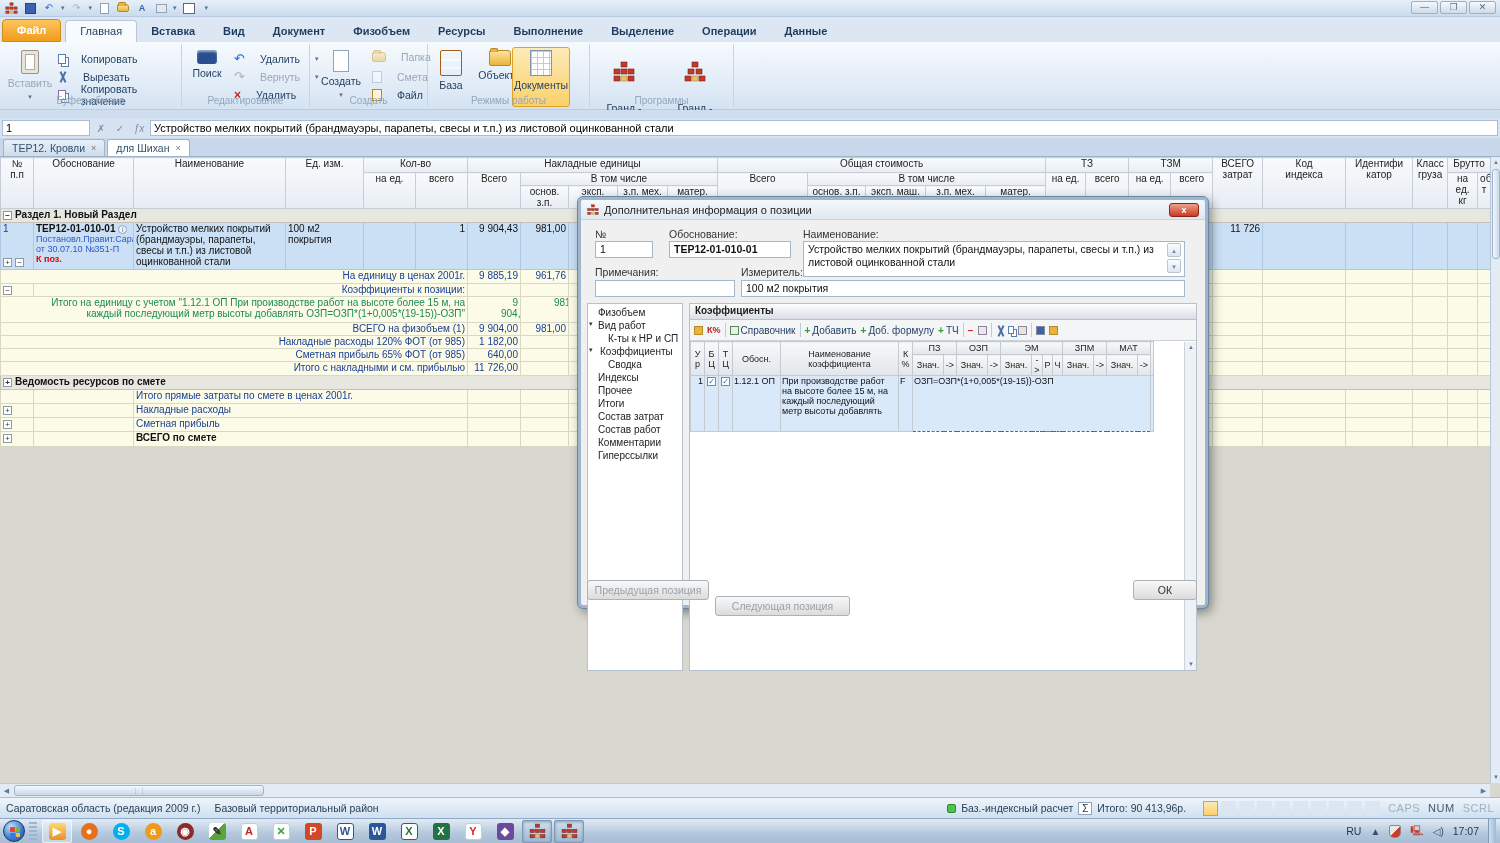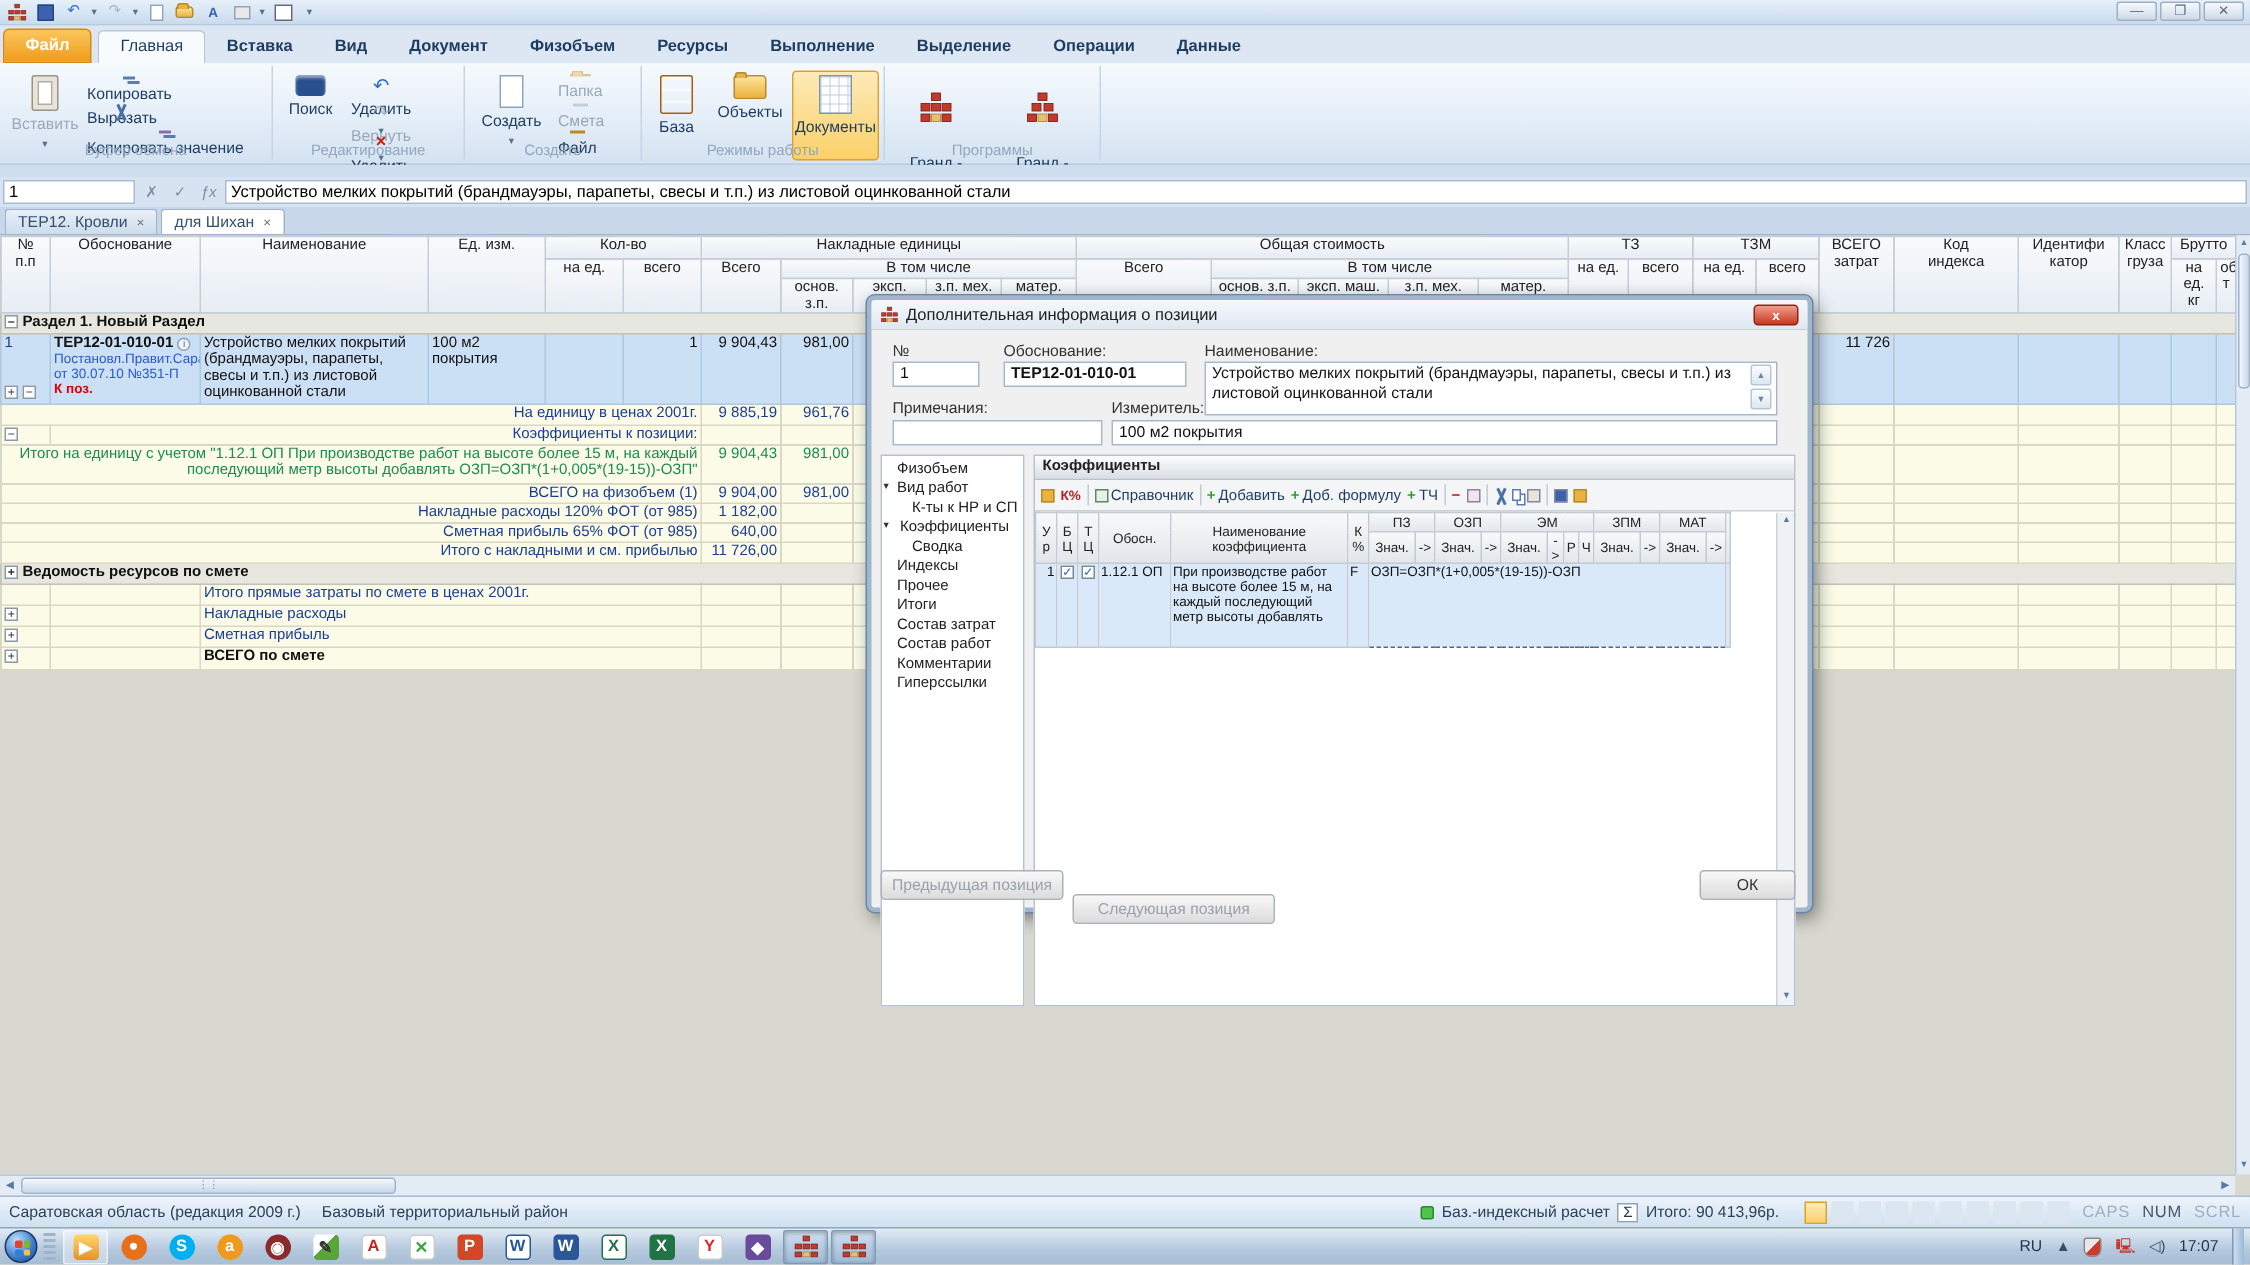--- a/index.html
+++ b/index.html
@@ -28,21 +28,21 @@
 
   
   #ribbon { left:0; top:42px; width:1500px; height:68px;
     background:linear-gradient(#f6fafd,#e4eef8 55%,#d4e2f1); border-bottom:1px solid #b9cce0; }
   .rgroup { position:absolute; top:2px; bottom:2px; border-right:1px solid #c5d4e6; }
   .glabel { position:absolute; bottom:1px; left:0; right:0; text-align:center; font-size:10px; color:#93a7bd; }
   .bigbtn { position:absolute; width:48px; text-align:center; font-size:10.5px; color:#1e3c5f; padding-top:2px; border-radius:3px; }
   .bigbtn .bicon { margin:0 auto 3px; }
   .bigbtn.disabled { color:#9aa8b8; }
   .bigbtn.hl { background:linear-gradient(#fdeab8,#fbd169); border:1px solid #e0a224; }
-  .smbtn { position:absolute; height:16px; display:flex; align-items:center; gap:4px; font-size:10.5px; color:#1e3c5f;flex-direction:column; }
+  .smbtn { position:absolute; height:16px; display:flex; align-items:center; gap:15px; font-size:10.5px; color:#1e3c5f; }
   .smbtn.disabled { color:#9aa8b8; }
   
   .pg { width:11px; height:13px; background:#fff; border:1px solid #8fa3ba; }
   .pg.gray { background:#e8e8e8; }
   .copy2 { width:8px; height:10px; background:#fff; border:1px solid #5a7db0; box-shadow:3px 3px 0 -1px #fff,3px 3px 0 0 #5a7db0; }
   .xcut { position:relative; width:10px; height:12px; }
   .xcut::before,.xcut::after { content:""; position:absolute; left:4px; top:0; width:2px; height:12px; background:#4a6fa5; }
   .xcut::before { transform:rotate(25deg);} .xcut::after { transform:rotate(-25deg);}
   .binoc { width:16px; height:12px; background:#2a4f8f; border-radius:3px; box-shadow:inset 0 2px 2px rgba(255,255,255,.5); }
   .folder { width:14px; height:10px; background:linear-gradient(#ffe49a,#eab23f); border:1px solid #b78a25; border-radius:2px 3px 2px 2px; position:relative; }
@@ -68,21 +68,21 @@
   .dtab .x { color:#777; font-size:9px; }
 
   
   #content { left:0; top:157px; width:1500px; height:640px; background:#d8d8d0; }
   table.main { border-collapse:collapse; table-layout:fixed; width:1490px; }
   table.main td, table.main th { border:1px solid #c6cdd6; overflow:hidden; font-size:10px; padding:0 2px; vertical-align:top; }
   thead th { background:linear-gradient(#f8fafc,#e7edf4); color:#222; font-weight:normal; text-align:center; vertical-align:middle; padding:0 1px; }
   tr.sect td { background:#e7e7df; color:#111; font-weight:bold; border-color:#c2c2b8; }
   tr.blue td { background:#cbe0f5; color:#1a3e94; border-color:#aec8e2; }
   tr.cream td { background:#fbfbe8; color:#1a3e94; border-color:#d8d8c4; }
-  tr.cream td.green, tr.cream td .green { color:#1d8a53; }
+  tr.cream td.green, tr.cream td .green { color:#1d8a53;padding-left:33px; }
   td.r { text-align:right; } td.c { text-align:center; }
   .plusbox { display:inline-block; width:9px; height:9px; border:1px solid #8a9aa8; background:#fff; color:#333; font-size:8px; line-height:7px; text-align:center; vertical-align:middle; margin-right:3px; }
   .bold { font-weight:bold; }
   .bnote { color:#2a59c8; font-size:9px; }
   .kpoz { color:#d00; font-weight:bold; font-size:9px; }
   .info-i { display:inline-block; width:9px; height:9px; border-radius:50%; border:1px solid #8fa3ba; color:#5577aa; font-size:7px; line-height:8px; text-align:center; background:#eef4fa; }
   
   .vscroll { right:0; top:0; width:10px; height:626px; background:#e3ecf5; border-left:1px solid #b9c8d8; }
   .vthumb { position:absolute; left:1px; top:12px; width:8px; height:90px; background:linear-gradient(90deg,#f4f8fc,#c9d8e8); border:1px solid #9fb4cb; border-radius:3px; }
   .varrow { position:absolute; left:0; width:10px; height:11px; font-size:6px; color:#5a7aa0; text-align:center; line-height:11px; }
@@ -281,21 +281,21 @@
     <div class="glabel">Создать</div>
   </div>
 
   <div class="rgroup" style="left:428px;width:162px">
     <div class="bigbtn" style="left:2px;top:4px;width:42px">
       <div class="bicon cab"></div><span>База</span>
     </div>
     <div class="bigbtn" style="left:46px;top:4px;width:52px">
       <div class="bicon folder" style="width:22px;height:16px"></div><span>Объекты</span>
     </div>
-    <div class="bigbtn hl" style="left:100px;top:3px;width:58px;height:60px">
+    <div class="bigbtn hl" style="left:84px;top:3px;width:58px;height:60px">
       <div class="bicon gridpg"></div><span>Документы</span>
     </div>
     <div class="glabel">Режимы работы</div>
   </div>
 
   <div class="rgroup" style="left:590px;width:144px">
     <div class="bigbtn pre" style="left:2px;top:3px;width:64px">
       <div class="bicon"><svg width="24" height="24" viewBox="0 0 24 24">
             <g fill="#c0392b" stroke="#7e241a" stroke-width=".6">
               <rect x="9" y="1" width="6" height="5"></rect>

